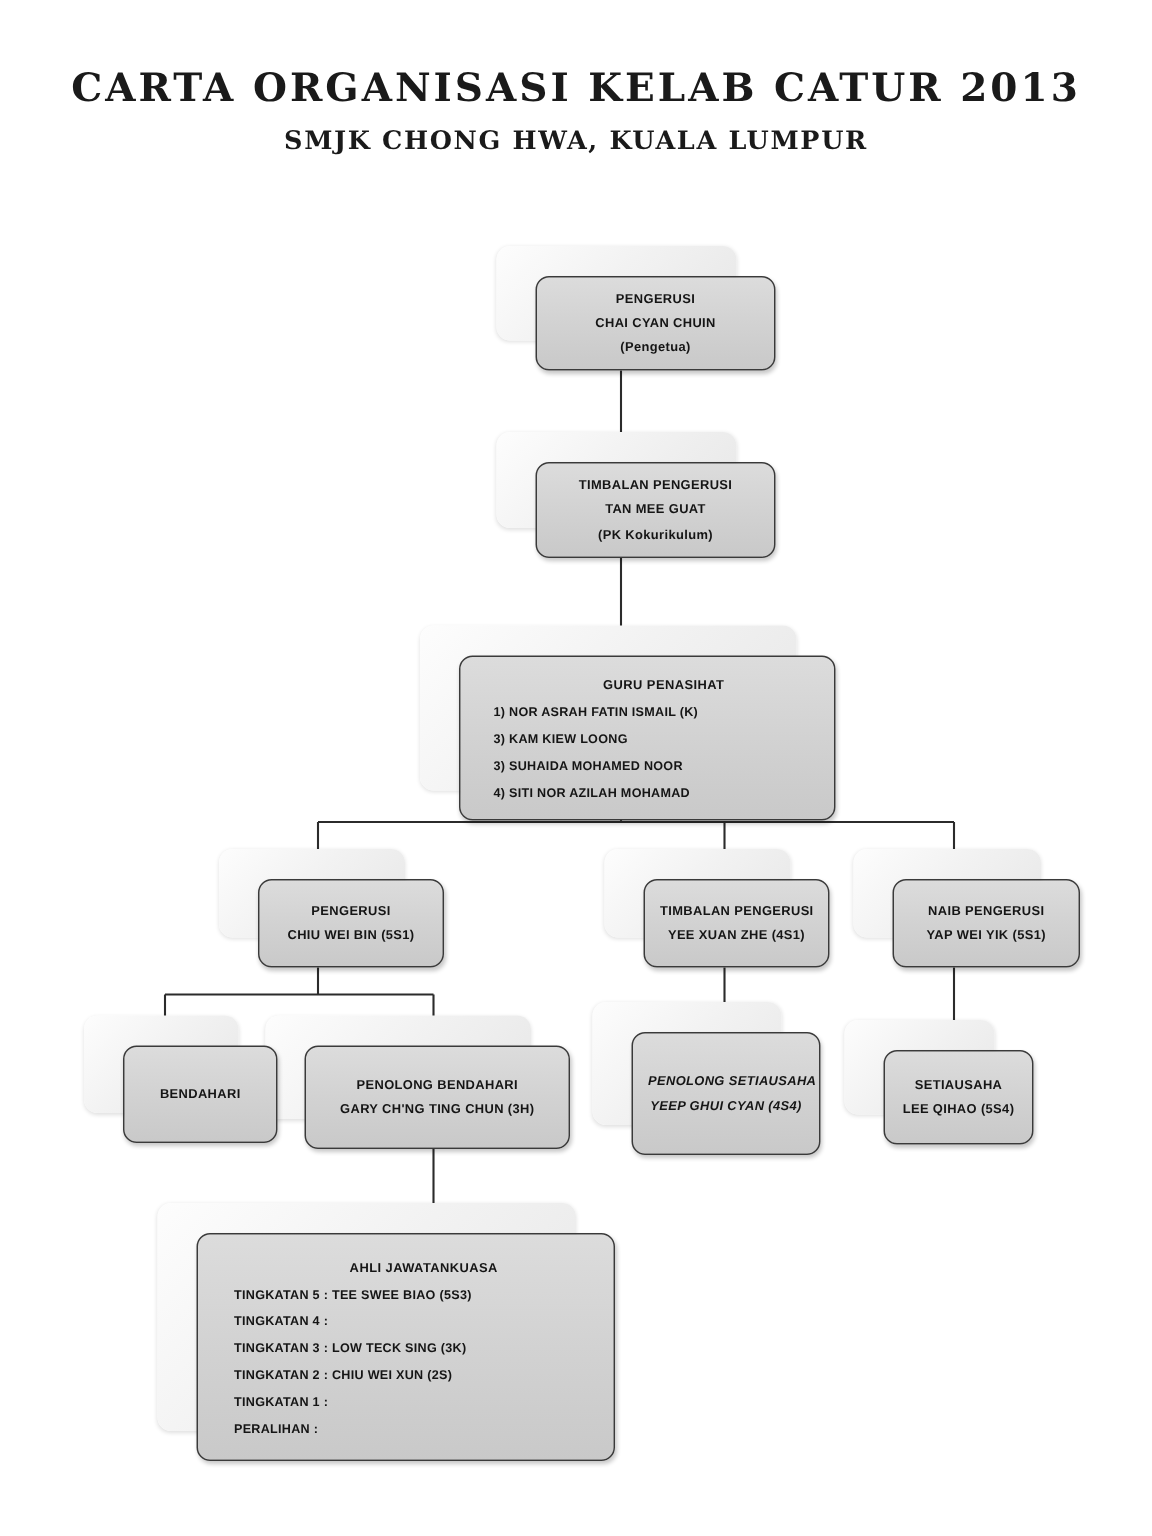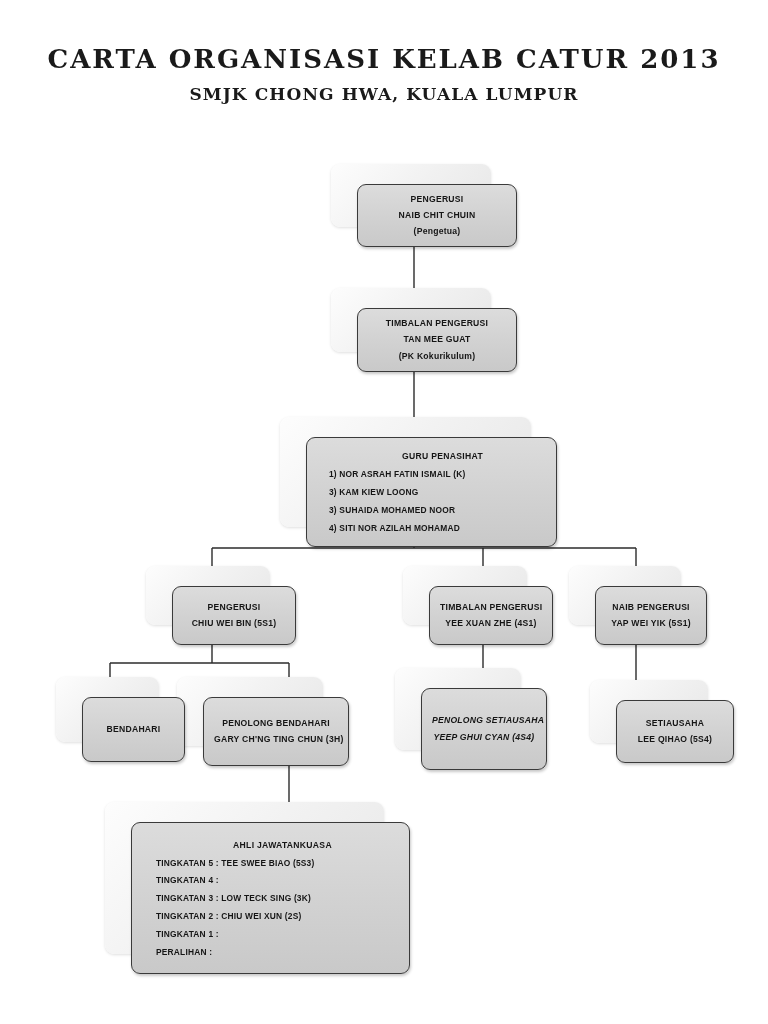--- a/index.html
+++ b/index.html
@@ -171,21 +171,21 @@
     <line x1="636" y1="645" x2="636" y2="700"></line>
 
     <line x1="289" y1="766" x2="289" y2="822"></line>
   </svg>
 
   <div class="node" style="left:357px; top:184px; width:160px; height:63px;">
     <div class="ghost"></div>
     <div class="card">
       <div class="card-inner">
         <div class="ln head">PENGERUSI</div>
-        <div class="ln name">NAIB CHIT CHUIN</div>
+        <div class="ln name">CHAI CYAN CHUIN</div>
         <div class="ln note">(Pengetua)</div>
       </div>
     </div>
   </div>
 
   <div class="node" style="left:357px; top:308px; width:160px; height:64px;">
     <div class="ghost"></div>
     <div class="card">
       <div class="card-inner">
         <div class="ln head">TIMBALAN PENGERUSI</div>
@@ -221,61 +221,61 @@
   <div class="node" style="left:429px; top:586px; width:124px; height:59px;">
     <div class="ghost"></div>
     <div class="card">
       <div class="card-inner">
         <div class="ln head">TIMBALAN PENGERUSI</div>
         <div class="ln name">YEE XUAN ZHE (4S1)</div>
       </div>
     </div>
   </div>
 
-  <div class="node" style="left:595px; top:586px; width:112px; height:59px;">
+  <div class="node" style="left:595px; top:586px; width:125px; height:59px;">
     <div class="ghost"></div>
     <div class="card">
       <div class="card-inner">
         <div class="ln head">NAIB PENGERUSI</div>
         <div class="ln name">YAP WEI YIK (5S1)</div>
       </div>
     </div>
   </div>
 
   <div class="node" style="left:82px; top:697px; width:103px; height:65px;">
     <div class="ghost"></div>
     <div class="card">
       <div class="card-inner">
         <div class="ln head" style="margin-bottom:0;">BENDAHARI</div>
         <div class="ln name"></div>
       </div>
     </div>
   </div>
 
-  <div class="node" style="left:203px; top:697px; width:146px; height:69px;border-radius:13px;">
+  <div class="node" style="left:203px; top:697px; width:177px; height:69px;border-radius:13px;">
     <div class="ghost"></div>
     <div class="card">
       <div class="card-inner">
         <div class="ln head">PENOLONG BENDAHARI</div>
         <div class="ln name">GARY CH'NG TING CHUN (3H)</div>
       </div>
     </div>
   </div>
 
   <div class="node" style="left:421px; top:688px; width:126px; height:82px;font-style:italic;">
     <div class="ghost"></div>
     <div class="card">
       <div class="card-inner">
         <div class="ln head">PENOLONG SETIAUSAHA</div>
         <div class="ln name">YEEP GHUI CYAN (4S4)</div>
       </div>
     </div>
   </div>
 
-  <div class="node" style="left:616px; top:700px; width:118px; height:63px;">
+  <div class="node" style="left:589px; top:700px; width:100px; height:63px;">
     <div class="ghost"></div>
     <div class="card">
       <div class="card-inner">
         <div class="ln head">SETIAUSAHA</div>
         <div class="ln name">LEE QIHAO (5S4)</div>
       </div>
     </div>
   </div>
 
   <div class="node" style="left:131px; top:822px; width:279px; height:152px;">

